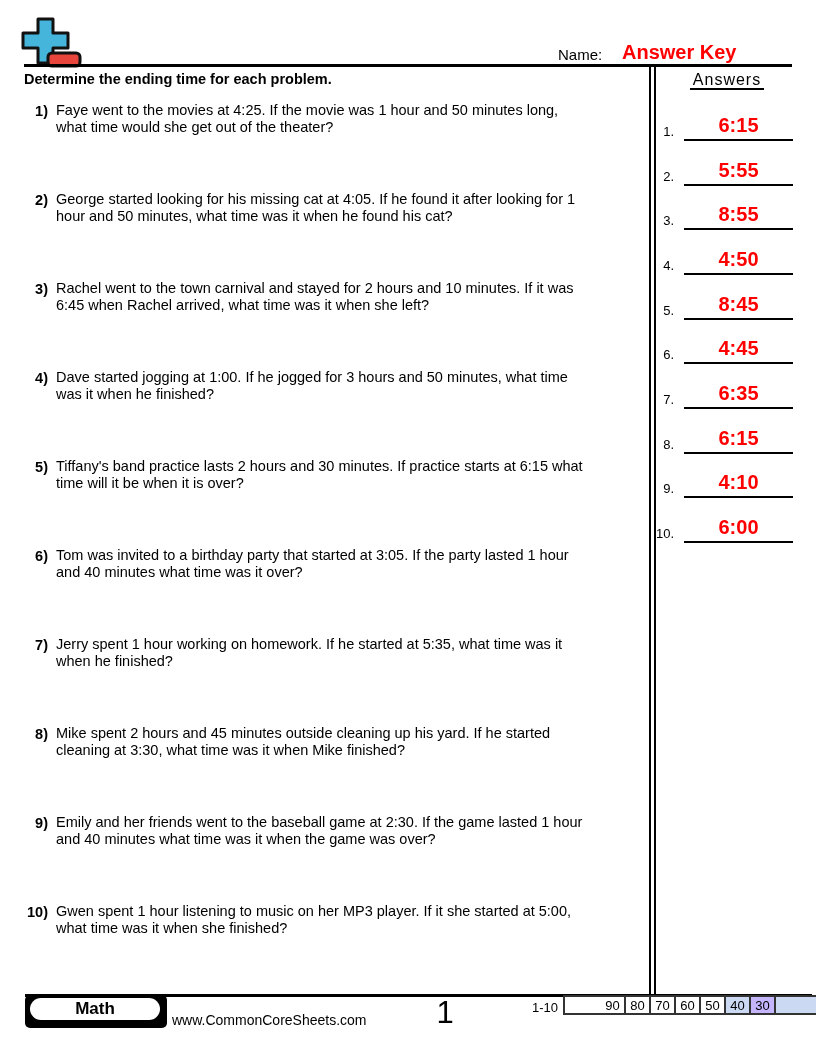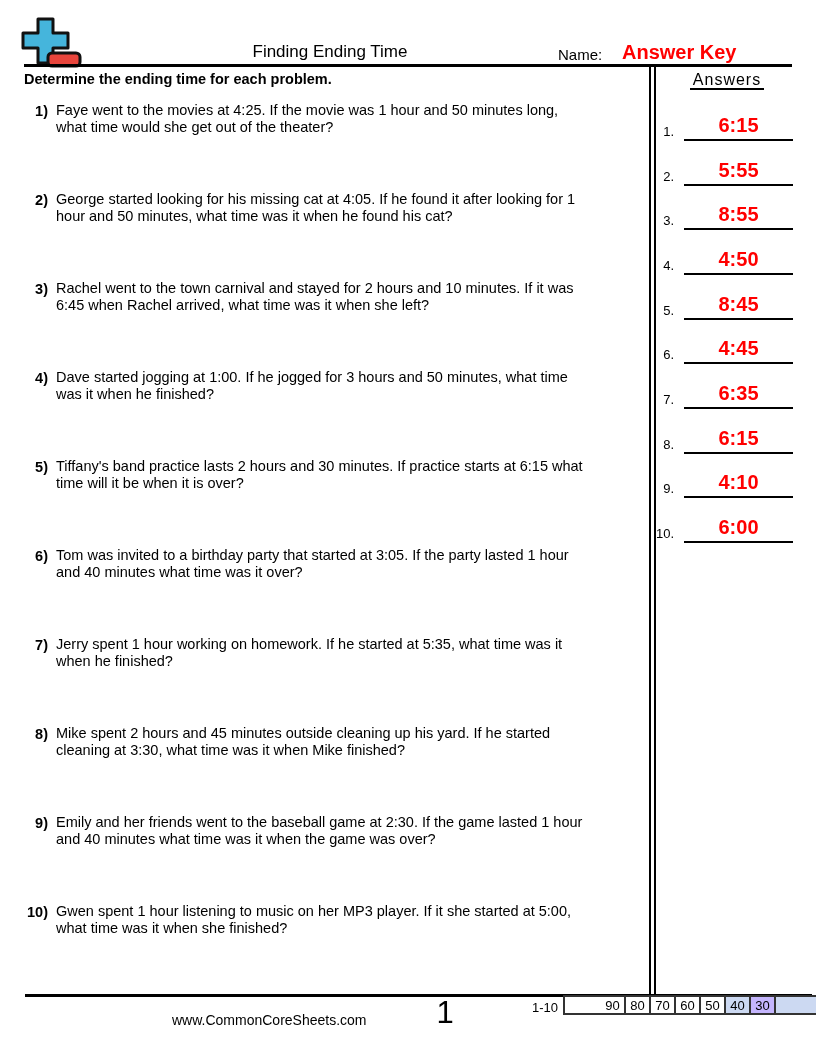--- a/index.html
+++ b/index.html
@@ -49,21 +49,20 @@
 </head>
 <body>
 
 <div class="page">
 
   <svg class="logo-svg" width="90" height="58" viewBox="0 0 90 58">
     <path d="M24 8 h15 v14 h15 v15 h-15 v15 h-15 v-15 h-15 v-15 h15 z" stroke="#111" stroke-width="3" stroke-linejoin="round" fill="#45b5dc"></path>
     <rect x="34" y="42" width="32" height="13" rx="4" stroke="#111" stroke-width="3" fill="#e8453c"></rect>
   </svg>
 
-  <div class="page-title">Finding Ending Time</div>
   <div class="name-label">Name:</div>
   <div class="answer-key">Answer Key</div>
   <div class="header-rule"></div>
   <div class="instruction">Determine the ending time for each problem.</div>
 
   <div class="divider-v"></div>
 
   <div class="answers-heading">
     <span>Answers</span>
   </div>
@@ -164,20 +163,23 @@
     <div class="q-text">Emily and her friends went to the baseball game at 2:30. If the game lasted 1 hour
 and 40 minutes what time was it when the game was over?</div>
   </div>
   <div class="question" style="top:903px">
     <div class="q-num">10)</div>
     <div class="q-text">Gwen spent 1 hour listening to music on her MP3 player. If it she started at 5:00,
 what time was it when she finished?</div>
   </div>
 
   <div class="footer-rule"></div>
+  <div class="math-badge">
+    <div class="math-pill">Math</div>
+  </div>
   <div class="website">www.CommonCoreSheets.com</div>
   <div class="page-number">1</div>
   <div class="score-label">1-10</div>
   <div class="score-table">
     <div class="score-cell">90</div>
     <div class="score-cell">80</div>
     <div class="score-cell">70</div>
     <div class="score-cell">60</div>
     <div class="score-cell">50</div>
     <div class="score-cell" style="background: rgb(204, 217, 242);">40</div>

